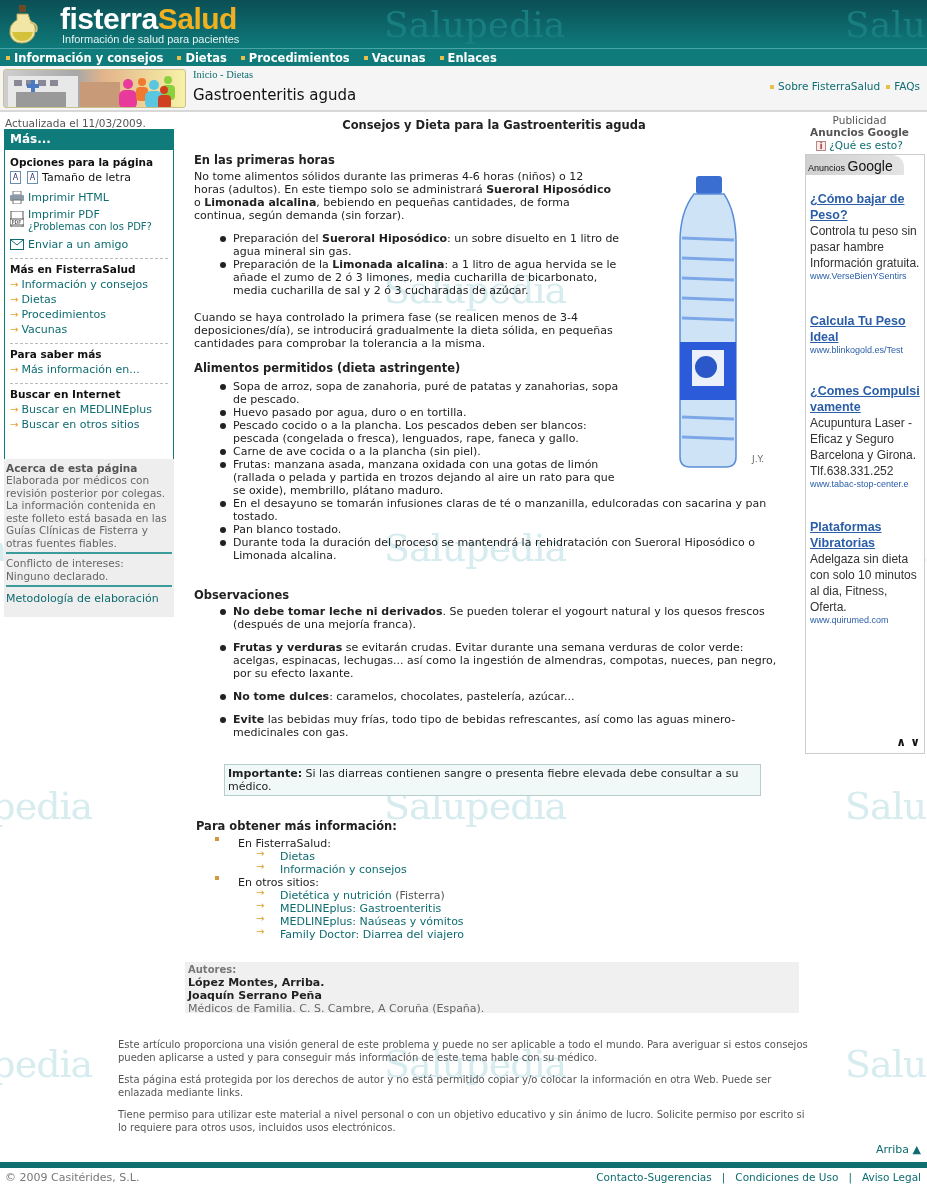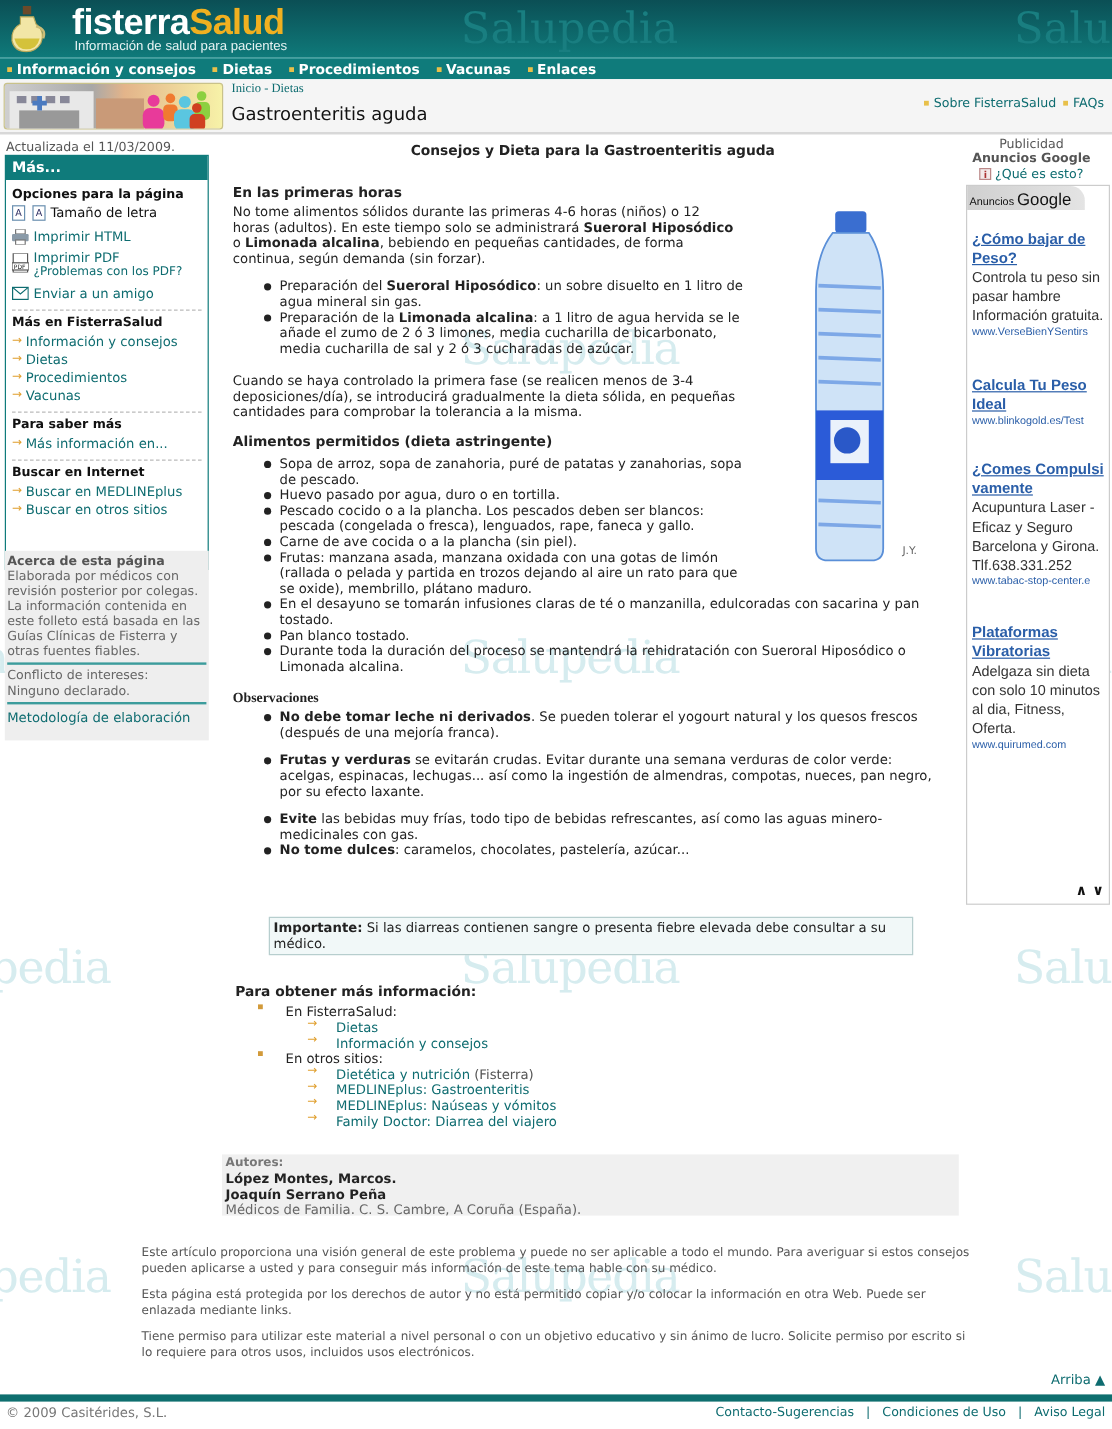--- a/index.html
+++ b/index.html
@@ -245,26 +245,26 @@
   <ul class="b" style="margin-top:5px;width:600px;">
     <li style="width:400px;">Sopa de arroz, sopa de zanahoria, puré de patatas y zanahorias, sopa de pescado.</li>
     <li style="width:400px;">Huevo pasado por agua, duro o en tortilla.</li>
     <li style="width:400px;">Pescado cocido o a la plancha. Los pescados deben ser blancos: pescada (congelada o fresca), lenguados, rape, faneca y gallo.</li>
     <li style="width:400px;">Carne de ave cocida o a la plancha (sin piel).</li>
     <li style="width:400px;">Frutas: manzana asada, manzana oxidada con una gotas de limón (rallada o pelada y partida en trozos dejando al aire un rato para que se oxide), membrillo, plátano maduro.</li>
     <li>En el desayuno se tomarán infusiones claras de té o manzanilla, edulcoradas con sacarina y pan tostado.</li>
     <li>Pan blanco tostado.</li>
     <li>Durante toda la duración del proceso se mantendrá la rehidratación con Sueroral Hiposódico o Limonada alcalina.</li>
   </ul>
-  <div class="h3" style="margin-top:14px;font-family:Liberation Serif, serif;">Observaciones</div>
+  <div class="h3" style="margin-top:26px;">Observaciones</div>
   <ul class="b" style="margin-top:0;width:590px;">
     <li style="margin-bottom:10px;"><b>No debe tomar leche ni derivados</b><span>. Se pueden tolerar el yogourt natural y los quesos frescos (después de una mejoría franca).</span></li>
     <li style="margin-bottom:10px;"><b>Frutas y verduras</b><span> se evitarán crudas. Evitar durante una semana verduras de color verde: acelgas, espinacas, lechugas... así como la ingestión de almendras, compotas, nueces, pan negro, por su efecto laxante.</span></li>
+    <li style="margin-bottom:10px;"><b>No tome dulces</b><span>: caramelos, chocolates, pastelería, azúcar...</span></li>
     <li><b>Evite</b><span> las bebidas muy frías, todo tipo de bebidas refrescantes, así como las aguas minero-medicinales con gas.</span></li>
-    <li style="margin-bottom:10px;"><b>No tome dulces</b><span>: caramelos, chocolates, pastelería, azúcar...</span></li>
   </ul>
 </div>
 
 <svg class="bottle" viewBox="0 0 115 300">
   <rect x="30" y="4" width="26" height="18" rx="3" fill="#3a6ed0"></rect>
   <path d="M28 22 L58 22 Q70 40 70 70 L70 285 Q70 295 60 295 L24 295 Q14 295 14 285 L14 70 Q14 40 28 22 Z" fill="#cfe3f7" stroke="#5a8fd8" stroke-width="1.5"></path>
   <g stroke="#5b8fe0" stroke-width="3" opacity="0.7">
     <line x1="16" y1="66" x2="68" y2="68"></line>
       <line x1="16" y1="86" x2="68" y2="88"></line>
       <line x1="16" y1="106" x2="68" y2="108"></line>
@@ -288,21 +288,21 @@
   <div class="mi-l2"><span class="arr">→</span><a>Información y consejos</a></div>
   <div class="mi-l1"><span class="sq"></span><span>En otros sitios:</span></div>
   <div class="mi-l2"><span class="arr">→</span><a>Dietética y nutrición</a><span style="color:#555"> (Fisterra)</span></div>
   <div class="mi-l2"><span class="arr">→</span><a>MEDLINEplus: Gastroenteritis</a></div>
   <div class="mi-l2"><span class="arr">→</span><a>MEDLINEplus: Naúseas y vómitos</a></div>
   <div class="mi-l2"><span class="arr">→</span><a>Family Doctor: Diarrea del viajero</a></div>
 </div>
 
 <div class="authors">
   <div style="font-weight:bold;color:#777;font-size:10px;">Autores:</div>
-  <div style="font-weight:bold;">López Montes, Marcos.</div>
+  <div style="font-weight:bold;">López Montes, Arriba.</div>
   <div style="font-weight:bold;">Joaquín Serrano Peña</div>
   <div style="color:#666;">Médicos de Familia.  C. S. Cambre, A Coruña (España).</div>
 </div>
 
 <div class="disclaimer">
   <p>Este artículo proporciona una visión general de este problema y puede no ser aplicable a todo el mundo.  Para averiguar si estos consejos pueden aplicarse a usted y para conseguir más información de este tema hable con su médico.</p>
   <p>Esta página está protegida por los derechos de autor y no está permitido copiar y/o colocar la información en otra Web. Puede ser enlazada mediante links.</p>
   <p>Tiene permiso para utilizar este material a nivel personal o con un objetivo educativo y sin ánimo de lucro. Solicite permiso por escrito si lo requiere para otros usos, incluidos usos electrónicos.</p>
 </div>
 

